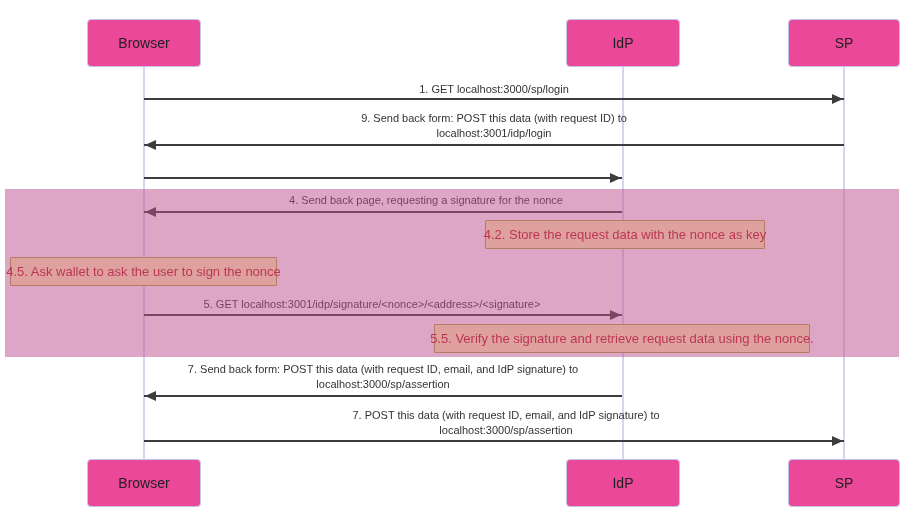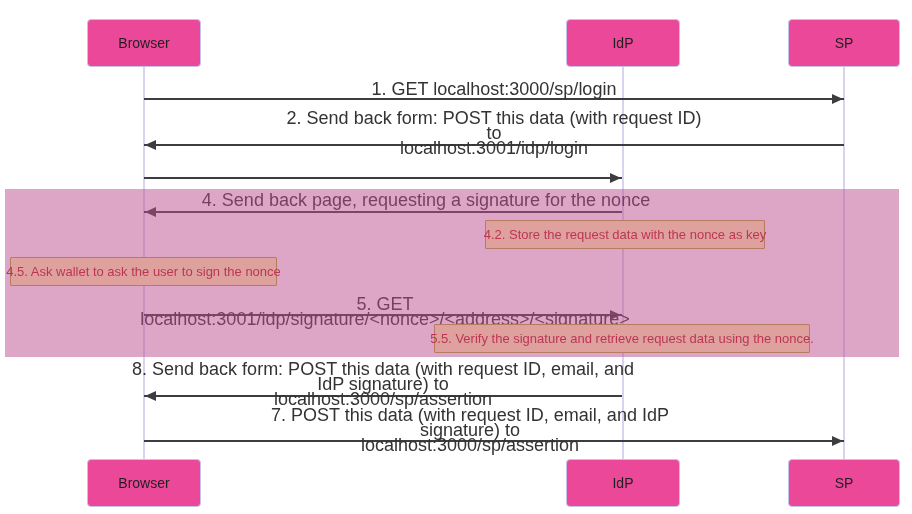--- a/index.html
+++ b/index.html
@@ -20,21 +20,21 @@
     position:absolute;height:2px;background:#3d3d3d;z-index:2;
   }
   .head{
     position:absolute;width:0;height:0;z-index:2;
     border-top:5px solid transparent;border-bottom:5px solid transparent;
   }
   .head.right{border-left:11px solid #3d3d3d;}
   .head.left{border-right:11px solid #3d3d3d;}
   .msg-text{
     position:absolute;transform:translateX(-50%);
-    font-size:18px;line-height:15px;text-align:center;white-space:pre-line;
+    font-size:11px;line-height:15px;text-align:center;white-space:pre-line;
     color:#333;z-index:3;
   }
   .note{
     position:absolute;height:29px;box-sizing:border-box;
     background:#FFF5AD;border:1px solid #AAAA33;border-radius:1px;
     display:flex;align-items:center;justify-content:center;
     font-size:13px;color:#b91c1c;z-index:4;text-align:center;white-space:nowrap;
   }
   .highlight{
     position:absolute;left:5px;top:189px;width:894px;height:168px;
@@ -47,48 +47,48 @@
 <div class="stage">
 
   <div class="lifeline" style="left:143px;"></div>
   <div class="lifeline" style="left:622px;"></div>
   <div class="lifeline" style="left:843px;"></div>
 
   <div class="msg-text" style="left:494px;top:82px;">1. GET localhost:3000/sp/login</div>
   <div class="msg-line" style="left:144px;top:98px;width:700px;"></div>
   <div class="head right" style="left:832px;top:94px;"></div>
 
-  <div class="msg-text" style="left:494px;top:111px;">2. Send back form: POST this data (with request ID) to
+  <div class="msg-text" style="left:494px;top:111px;">9. Send back form: POST this data (with request ID) to
 localhost:3001/idp/login</div>
   <div class="msg-line" style="left:144px;top:144px;width:700px;"></div>
   <div class="head left" style="left:145px;top:140px;"></div>
 
   <div class="msg-line" style="left:144px;top:177px;width:478px;"></div>
   <div class="head right" style="left:610px;top:173px;"></div>
 
   <div class="msg-text" style="left:383px;top:193px;margin-left:43px;">4. Send back page, requesting a signature for the nonce</div>
   <div class="msg-line" style="left:144px;top:211px;width:478px;"></div>
   <div class="head left" style="left:145px;top:207px;"></div>
 
   <div class="note" style="left:485px;top:220px;width:280px;">4.2. Store the request data with the nonce as key</div>
 
   <div class="note" style="left:10px;top:257px;width:267px;">4.5. Ask wallet to ask the user to sign the nonce</div>
 
-  <div class="msg-text" style="left:385px;top:297px;">5. GET localhost:3001/idp/signature/&lt;nonce&gt;/&lt;address&gt;/&lt;signature&gt;</div>
+  <div class="msg-text" style="left:372px;top:297px;">5. GET localhost:3001/idp/signature/&lt;nonce&gt;/&lt;address&gt;/&lt;signature&gt;</div>
   <div class="msg-line" style="left:144px;top:314px;width:478px;"></div>
   <div class="head right" style="left:610px;top:310px;"></div>
 
   <div class="note" style="left:434px;top:324px;width:376px;">5.5. Verify the signature and retrieve request data using the nonce.</div>
 
-  <div class="msg-text" style="left:383px;top:362px;">8. Send back form: POST this data (with request ID, email, and IdP signature) to
+  <div class="msg-text" style="left:383px;top:362px;">7. Send back form: POST this data (with request ID, email, and IdP signature) to
 localhost:3000/sp/assertion</div>
   <div class="msg-line" style="left:144px;top:395px;width:478px;"></div>
   <div class="head left" style="left:145px;top:391px;"></div>
 
-  <div class="msg-text" style="left:470px;top:408px;">7. POST this data (with request ID, email, and IdP signature) to
+  <div class="msg-text" style="left:506px;top:408px;">7. POST this data (with request ID, email, and IdP signature) to
 localhost:3000/sp/assertion</div>
   <div class="msg-line" style="left:144px;top:440px;width:700px;"></div>
   <div class="head right" style="left:832px;top:436px;"></div>
 
   <div class="highlight"></div>
 
   <div class="actor" style="left:87px;top:19px;width:114px;">
     <span>Browser</span>
   </div>
   <div class="actor" style="left:566px;top:19px;width:114px;">

